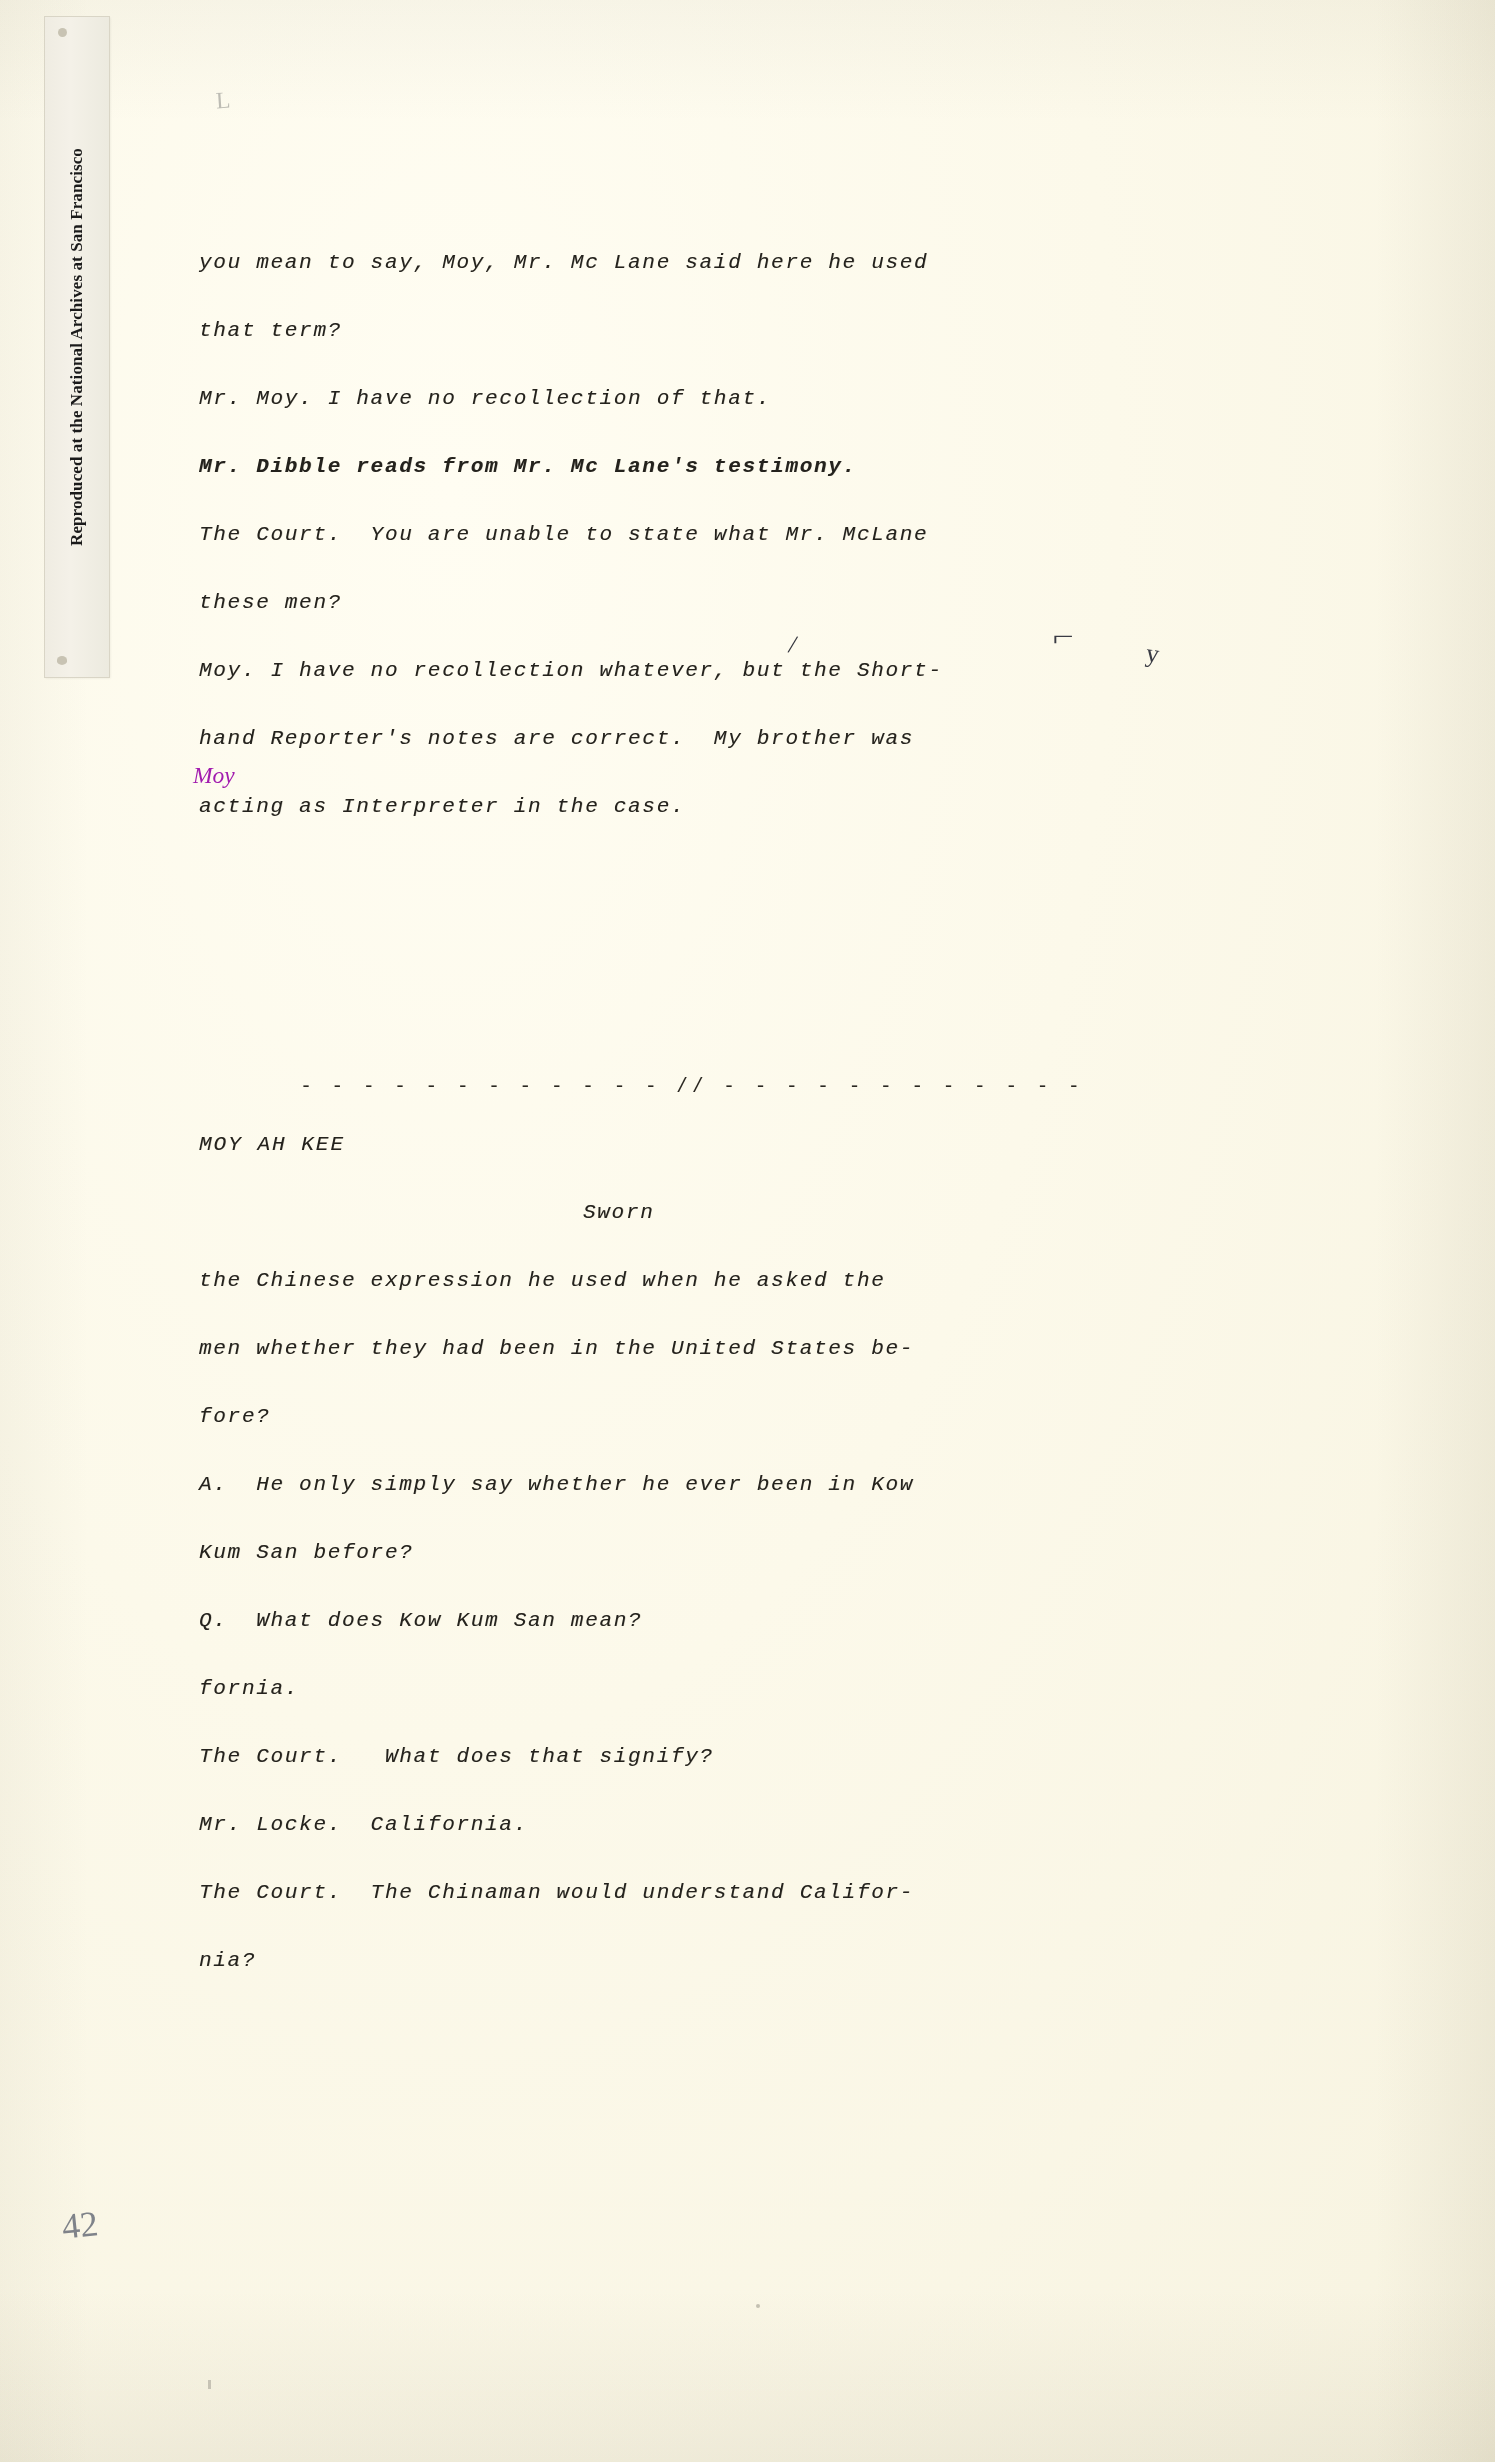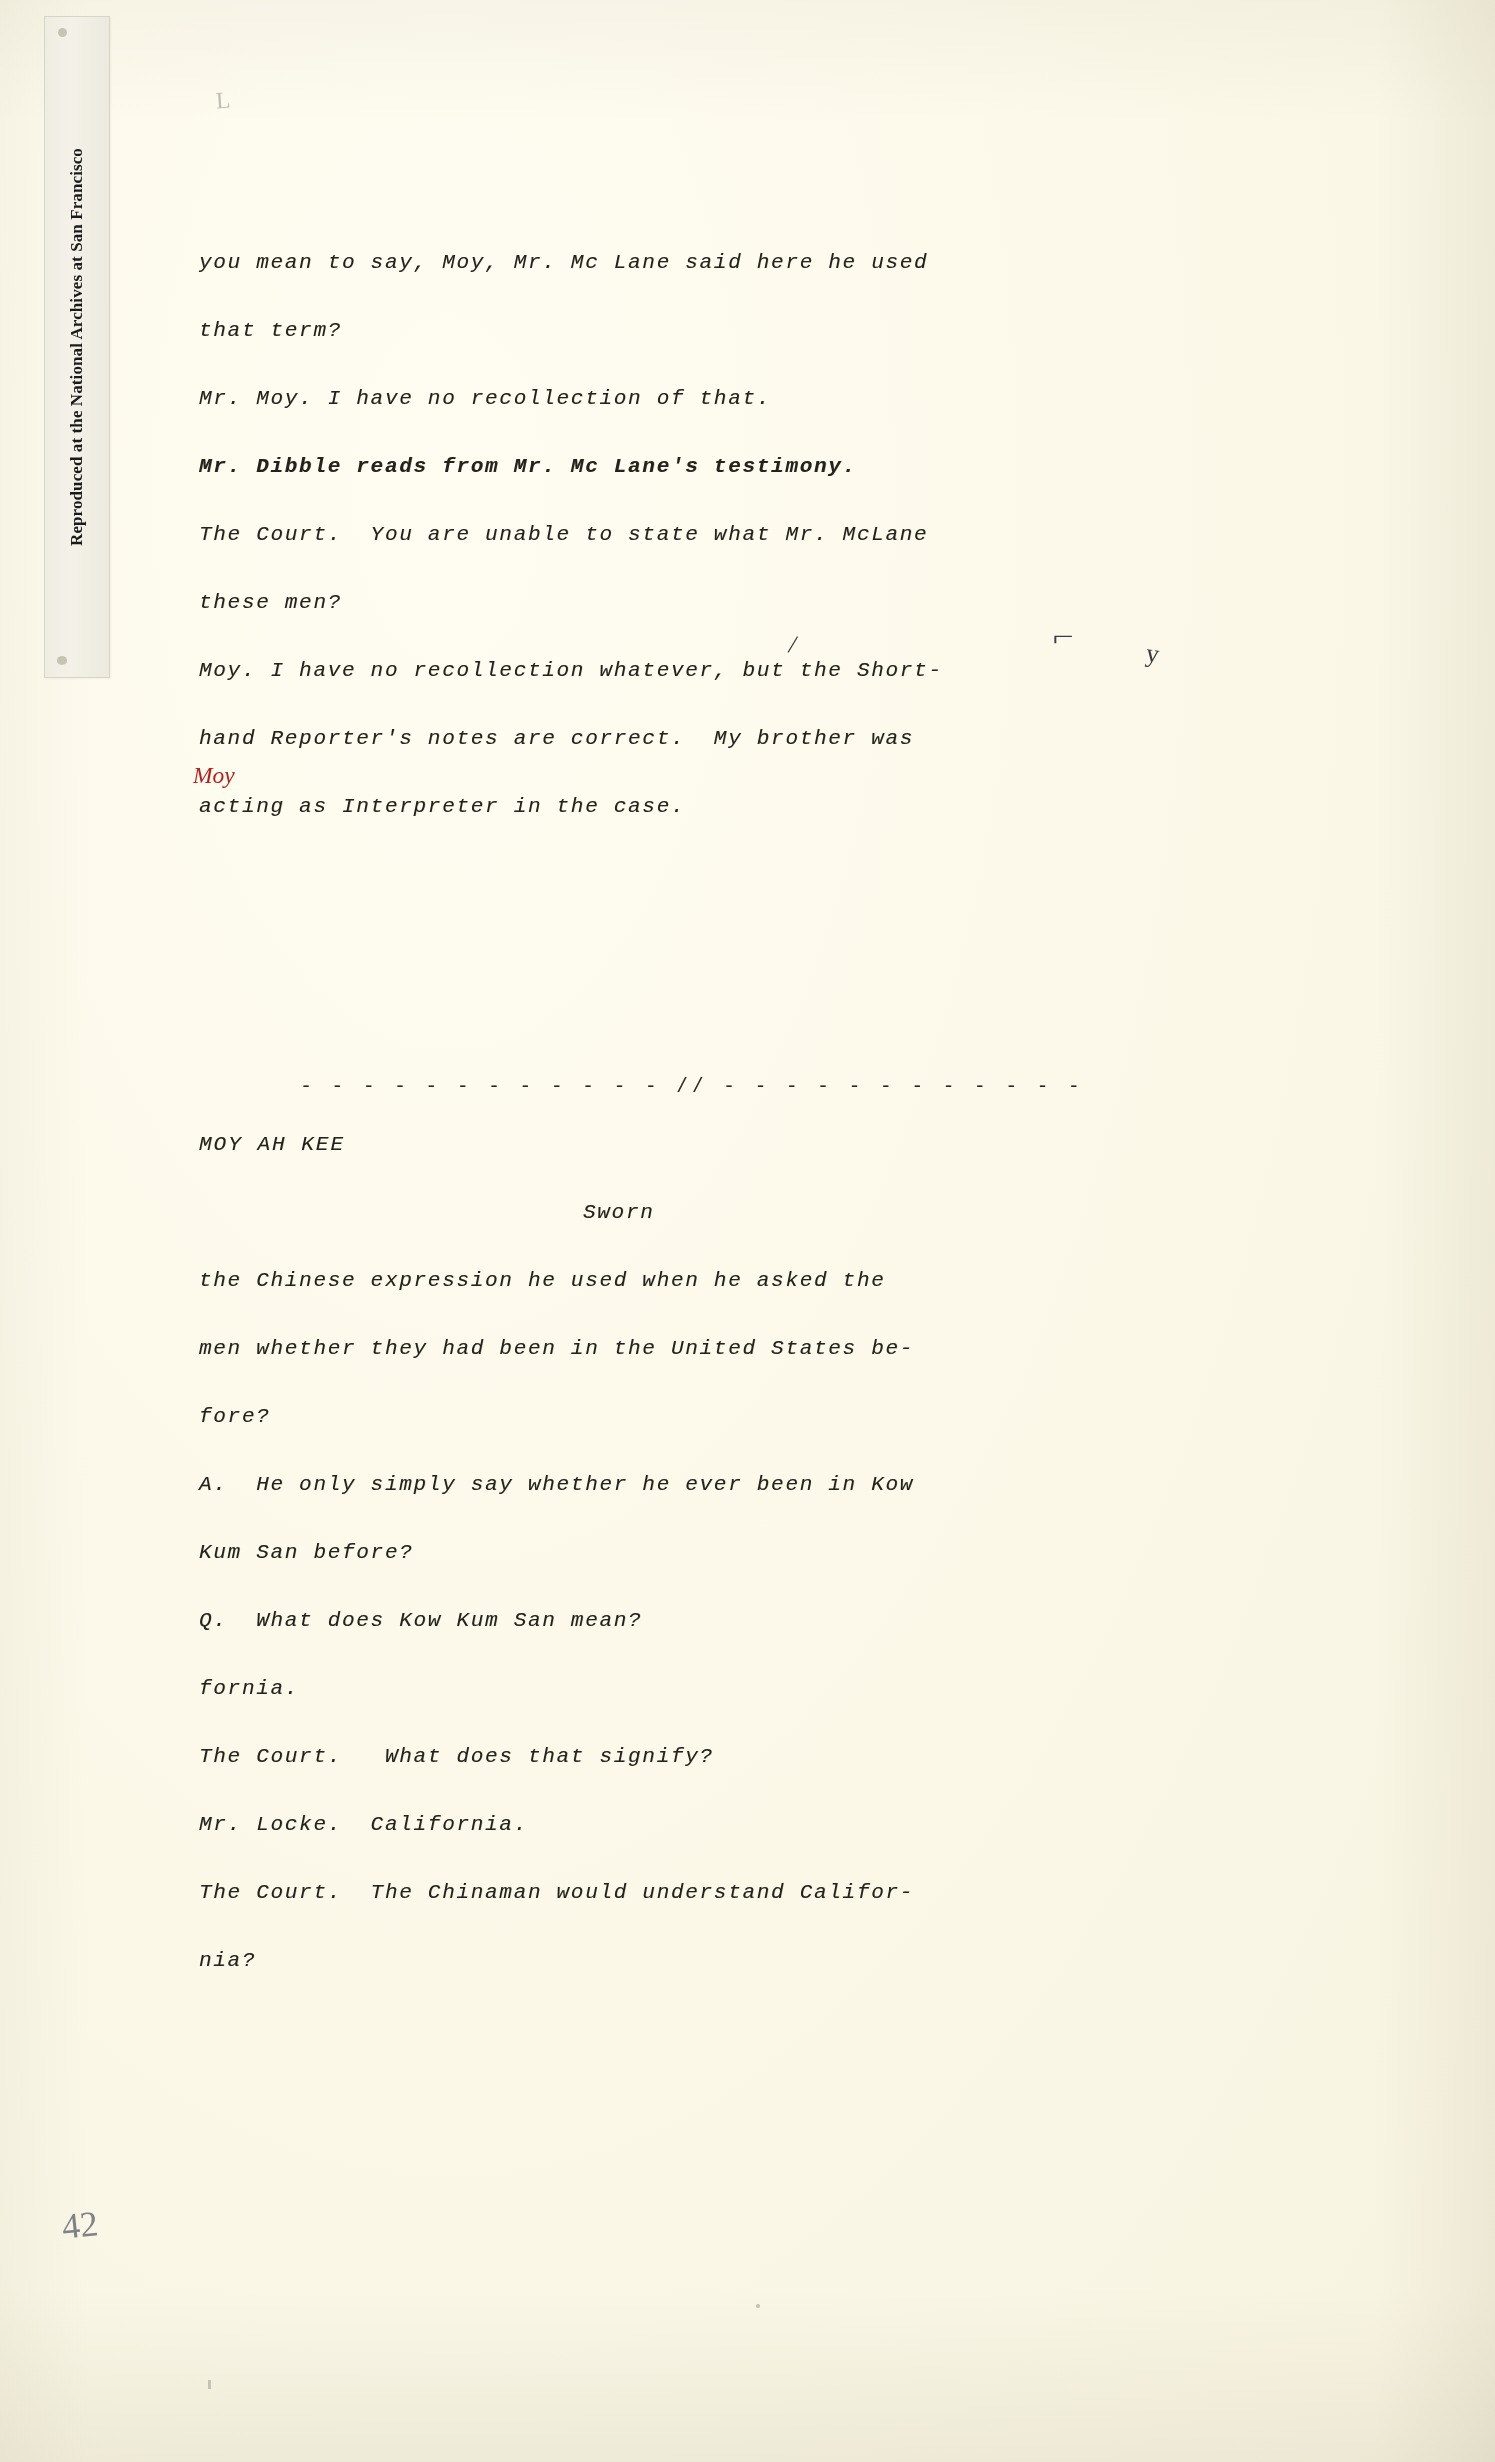--- a/index.html
+++ b/index.html
@@ -204,21 +204,21 @@
     top: 639px;
     font-size: 26px;
     transform: rotate(8deg);
     color: #3a3b44;
   }
   #ink-moy {
     left: 193px;
     top: 762px;
     font-size: 23.5px;
     font-style: italic;
-    color: #b91c1c;
+    color: #a21caf;
   }
 </style>
 </head>
 <body>
 
 <div id="page">
   <div id="sheet"></div>
 
   <div id="archive-strip">
     <div class="strip-mark" style="left:13px; top:10.6px; width:9.4px; height:9.4px;"></div>

